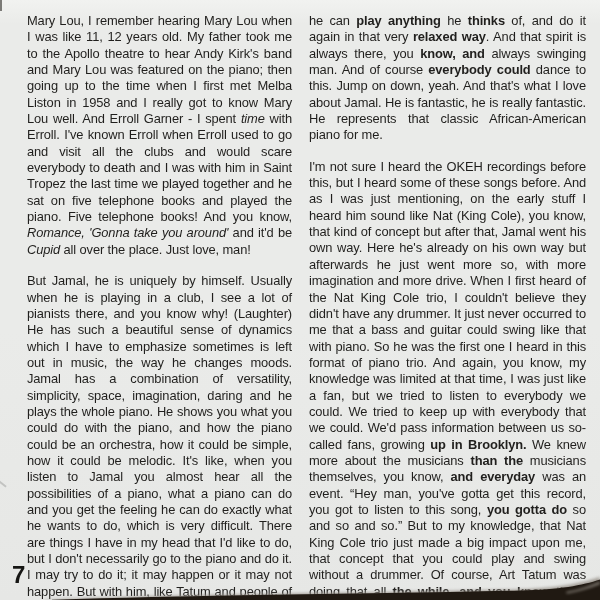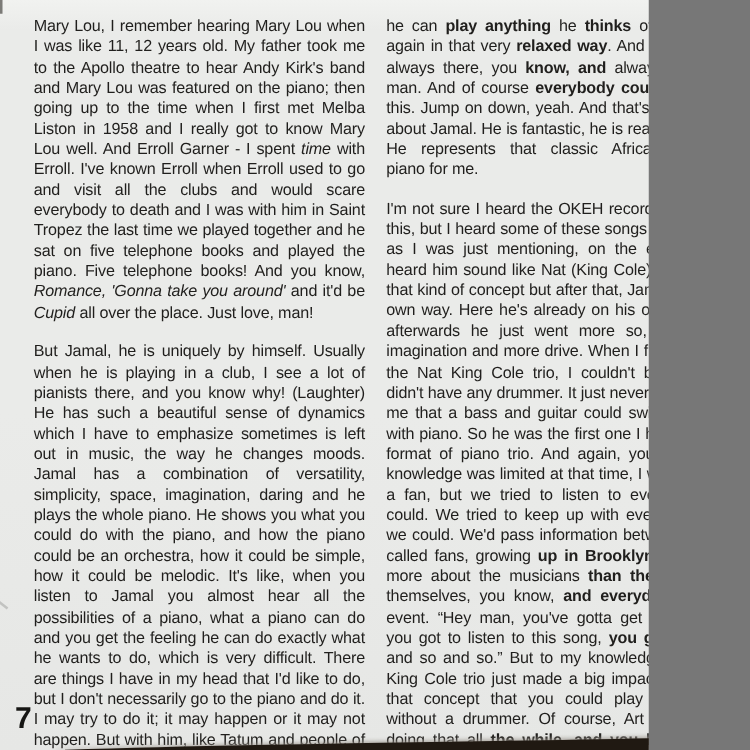--- a/index.html
+++ b/index.html
@@ -4,21 +4,21 @@
 <style>
   html, body { margin: 0; padding: 0; }
   body {
     width: 600px; height: 600px;
     font-family: "Liberation Sans", sans-serif;
     overflow: hidden;
     background: #777;
   }
   .page {
     position: relative;
-    width: 519px; height: 600px;
+    width: 600px; height: 600px;
     background: linear-gradient(180deg, #f1f2f0 0%, var(--paper) 4%, var(--paper) 55%, #e6e7e5 100%);
     overflow: hidden;
   }
   .cols {
     position: absolute;
     left: 27px; top: 13px;
     display: flex;
     gap: 17px;
   }
   .col { color: var(--ink); }

